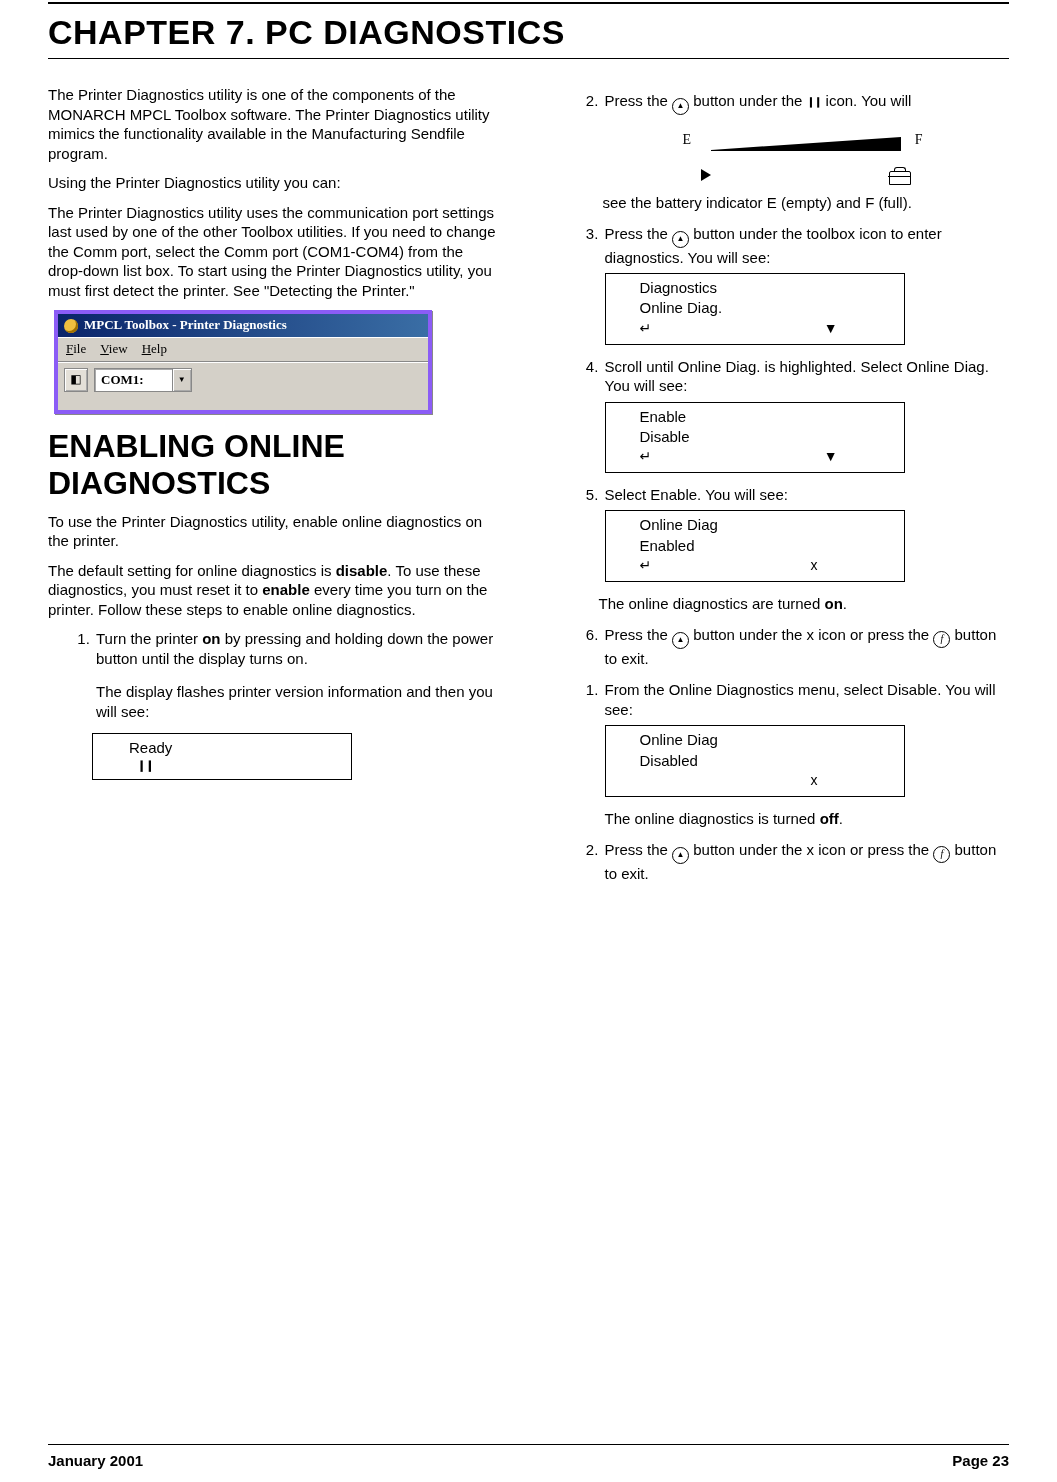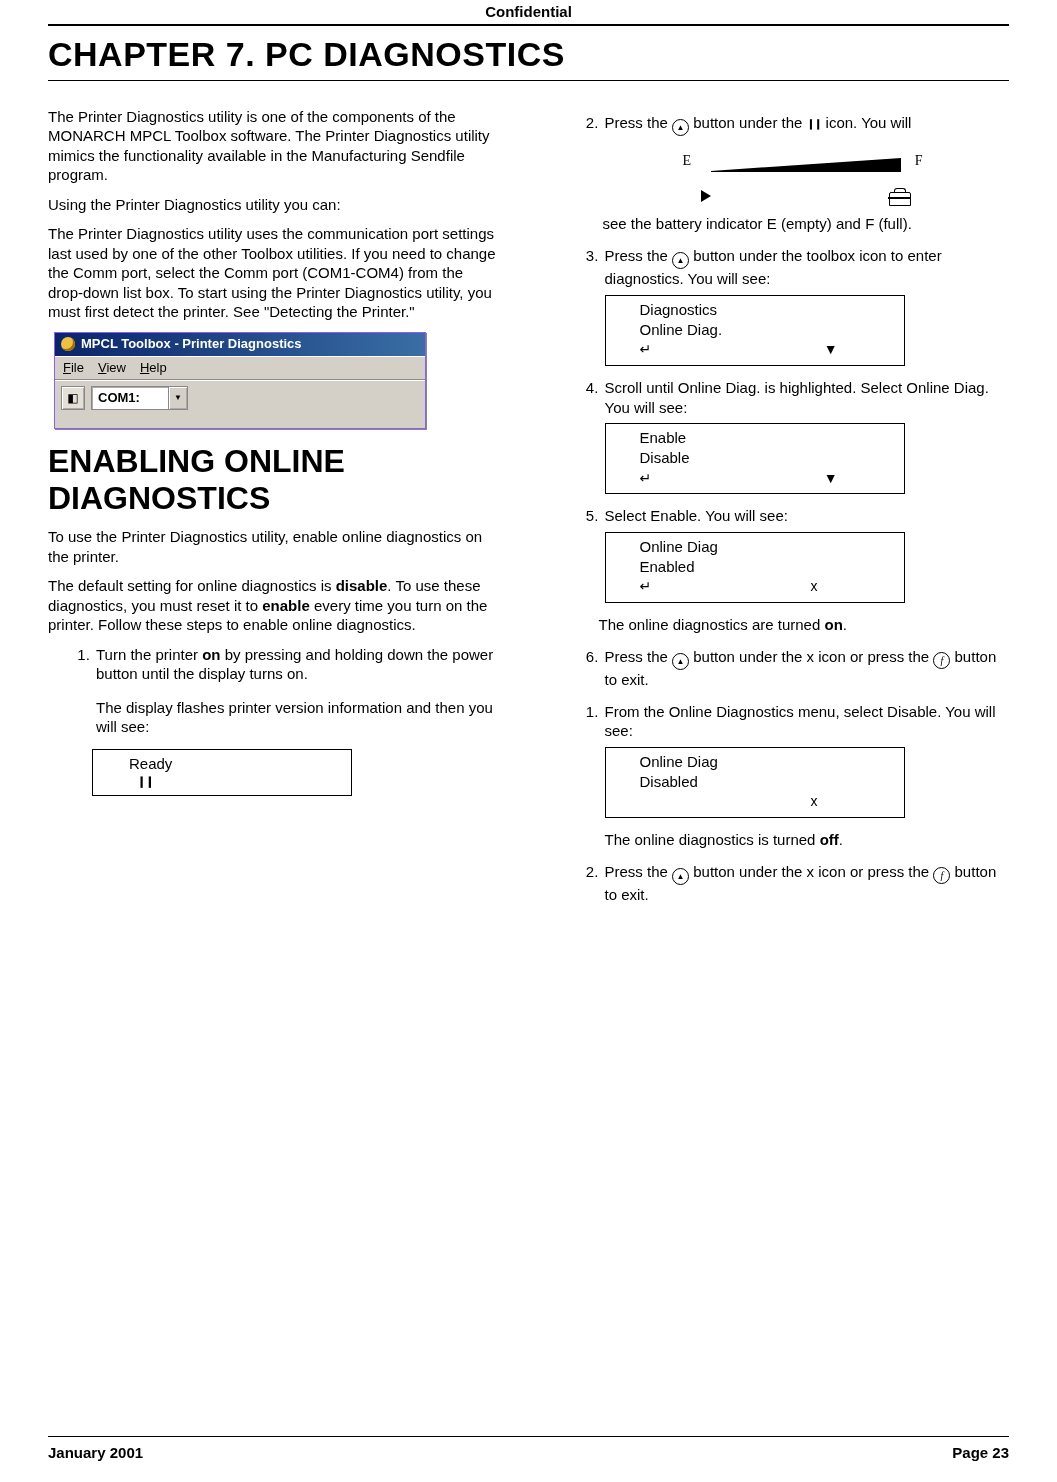--- a/index.html
+++ b/index.html
@@ -113,23 +113,23 @@
     border: 1.5px solid #000; border-bottom: none; border-radius: 3px 3px 0 0;
   }
   .battery-fig .toolbox-icon::after {
     content: ""; position: absolute; left: -1.5px; right: -1.5px; top: 4px; height: 1.5px; background: #000;
   }
 
   
   .toolbox-win {
     margin: 8px 0 4px 6px;
     width: 370px;
-    border: 1px solid #8b5cf6;
+    border: 4px solid #8b5cf6;
     background: #000000;
-    font-family: Liberation Sans, sans-serif;
+    font-family: Liberation Serif, serif;
     font-size: 13px;
     box-shadow: 1px 1px 0 #888;
   }
   .toolbox-win .titlebar {
     background: linear-gradient(to right, #0a246a, #3a6ea5);
     color: #fff;
     padding: 3px 6px;
     font-weight: bold;
     display: flex; align-items: center; gap: 6px;
   }
@@ -165,29 +165,28 @@
     width: 18px; height: 100%; background: #d4d0c8;
     border-left: 1px solid #888;
     display: flex; align-items: center; justify-content: center;
     box-shadow: inset 1px 1px 0 #fff, inset -1px -1px 0 #aaa;
   }
   .toolbox-win .combo .combo-arrow::before { content: "▼"; font-size: 8px; color: #000; }
 
   .footer {
     display: flex; justify-content: space-between;
     font-weight: bold; font-size: 15px;
-    padding: 6px 0 20px 0;
+    padding: 6px 0 12px 0;
     margin-top: auto;
   }
 </style>
 </head>
 <body>
 
 <div class="page">
-  <div class="header-conf">Confidential</div>
   <div class="hr-top"></div>
   <div class="chapter-title">CHAPTER 7.  PC DIAGNOSTICS</div>
   <div class="hr-thin"></div>
 
   <div class="columns">
 
     <div class="col">
       <p>The Printer Diagnostics utility is one of the components of the MONARCH MPCL Toolbox software.  The Printer Diagnostics utility mimics the functionality available in the Manufacturing Sendfile program.</p>
       <p>Using the Printer Diagnostics utility you can:</p>
       <p>The Printer Diagnostics utility uses the communication port settings last used by one of the other Toolbox utilities.  If you need to change the Comm port, select the Comm port (COM1-COM4) from the drop-down list box.  To start using the Printer Diagnostics utility, you must first detect the printer.  See "Detecting the Printer."</p>

